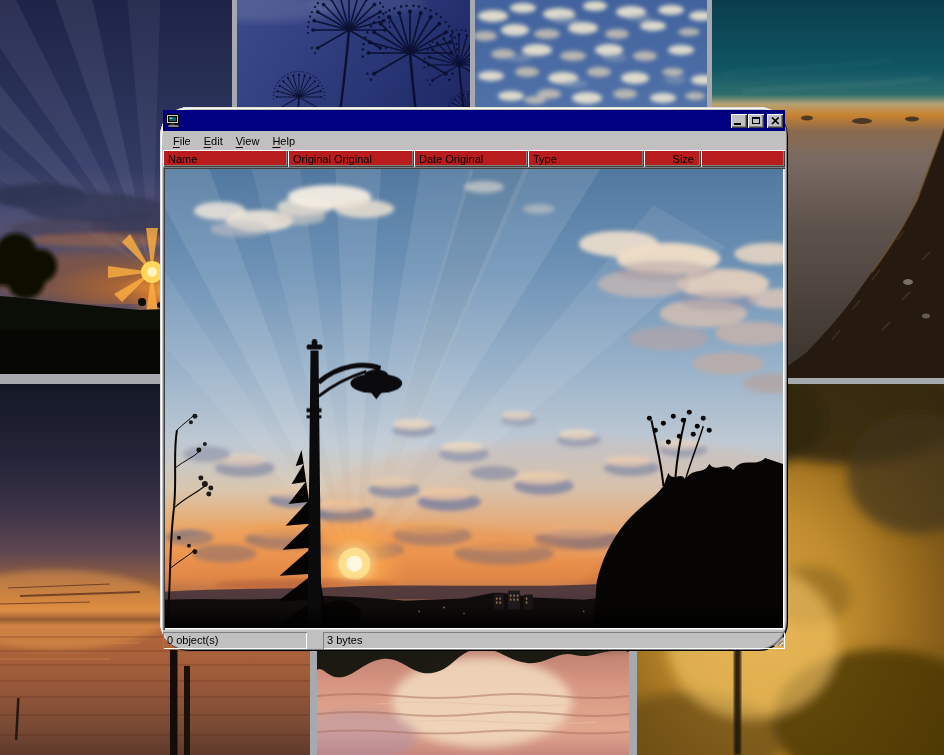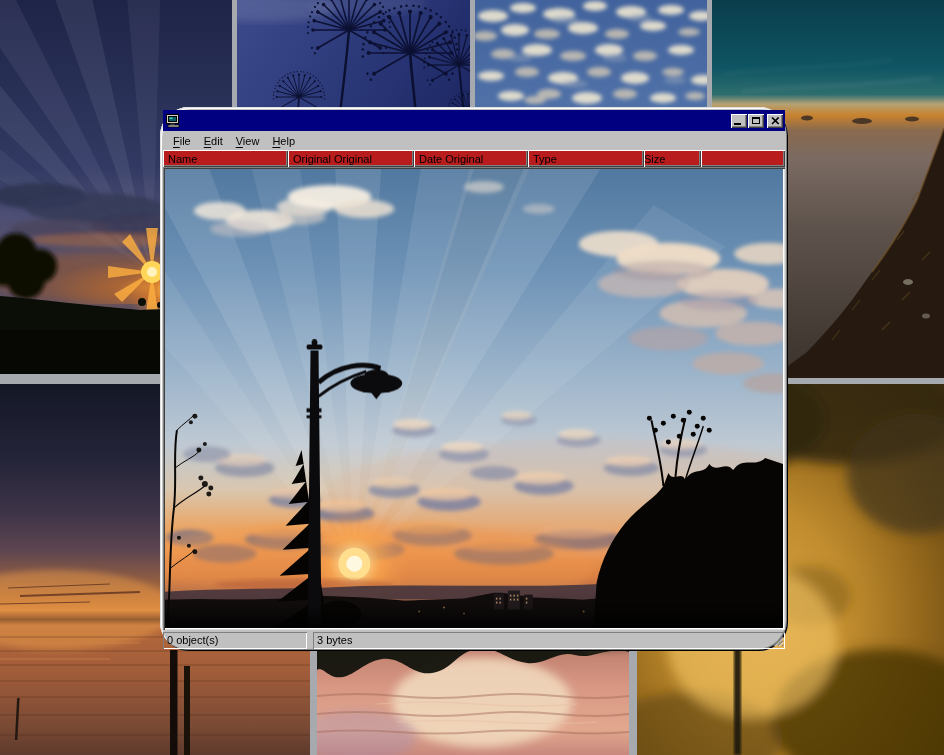--- a/index.html
+++ b/index.html
@@ -30,28 +30,28 @@
   .g-min{width:7px;height:2px;background:#000;position:absolute;left:3px;bottom:3px;}
   .g-max{width:8px;height:7px;border:1px solid #000;border-top-width:2px;box-sizing:border-box;}
   .menubar{height:19px;display:flex;align-items:center;padding-left:8px;flex:0 0 auto;}
   .menuitem{margin-right:9px;padding:1px 2px;white-space:nowrap;}
   .menuitem .hot{text-decoration:underline;text-underline-offset:2px;}
   .headerrow{height:17px;display:flex;flex:0 0 auto;}
   .hcell{height:17px;box-sizing:border-box;background:#b91c1c;display:flex;align-items:center;
          padding-left:5px;box-shadow:inset 1px 1px 0 #fff, inset -1px -1px 0 #404040, inset -2px -2px 0 #808080;
          overflow:hidden;white-space:nowrap;}
   .hc-name{width:125px;} .hc-loc{width:126px;} .hc-date{width:114px;} .hc-type{width:116px;}
-  .hc-size{width:57px;justify-content:flex-start;padding-left:0;padding-right:7px;}
+  .hc-size{width:57px;justify-content:flex-end;padding-left:0;padding-right:7px;}
   .hc-blank{flex:1;}
   .client{flex:1 1 auto;position:relative;background:#000;
           box-shadow:inset 1px 1px 0 #808080, inset 2px 2px 0 #404040,
                      inset -1px -1px 0 #dfdfdf, inset -2px -2px 0 #fff;
           padding:2px;box-sizing:border-box;}
   .client svg{display:block;width:100%;height:100%;}
-  .statusbar{height:17px;margin-top:2px;display:flex;gap:6px;flex:0 0 auto;align-items:stretch;}
+  .statusbar{height:17px;margin-top:2px;display:flex;gap:16px;flex:0 0 auto;align-items:stretch;}
   .spanel{box-shadow:inset 1px 1px 0 #808080, inset -1px -1px 0 #fff;display:flex;align-items:center;
           padding-left:4px;box-sizing:border-box;}
   .sp1{width:144px;flex:0 0 auto;} .sp2{flex:1;}
   .grip{position:absolute;right:4px;bottom:4px;width:13px;height:13px;}
 </style>
 </head>
 <body>
 
 <div class="tile tA">
 <svg viewBox="0 0 232 374" preserveAspectRatio="none">

